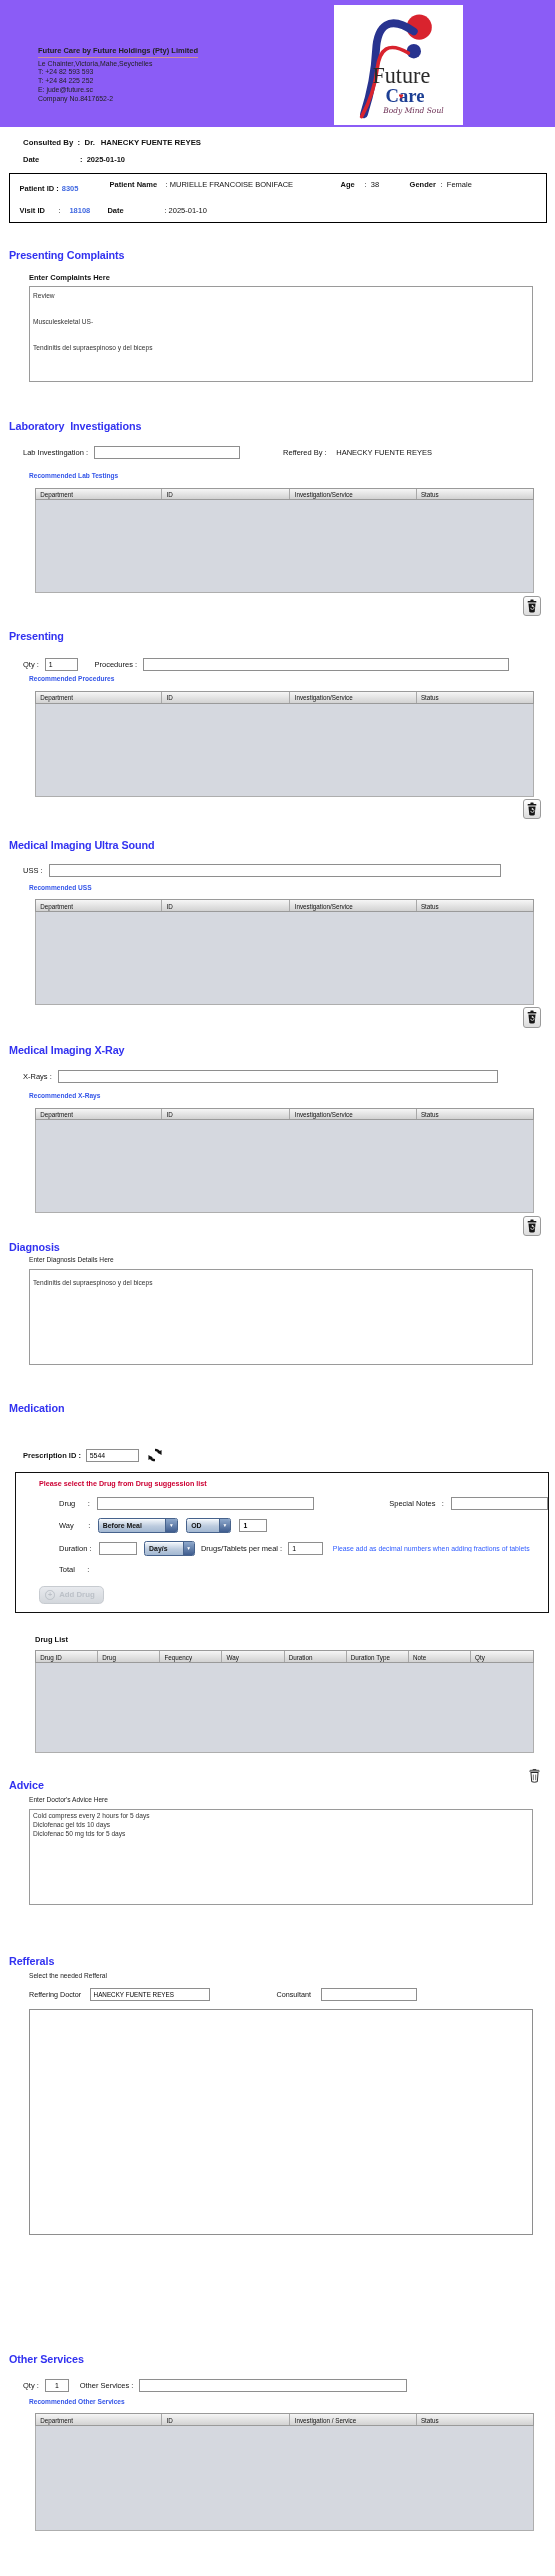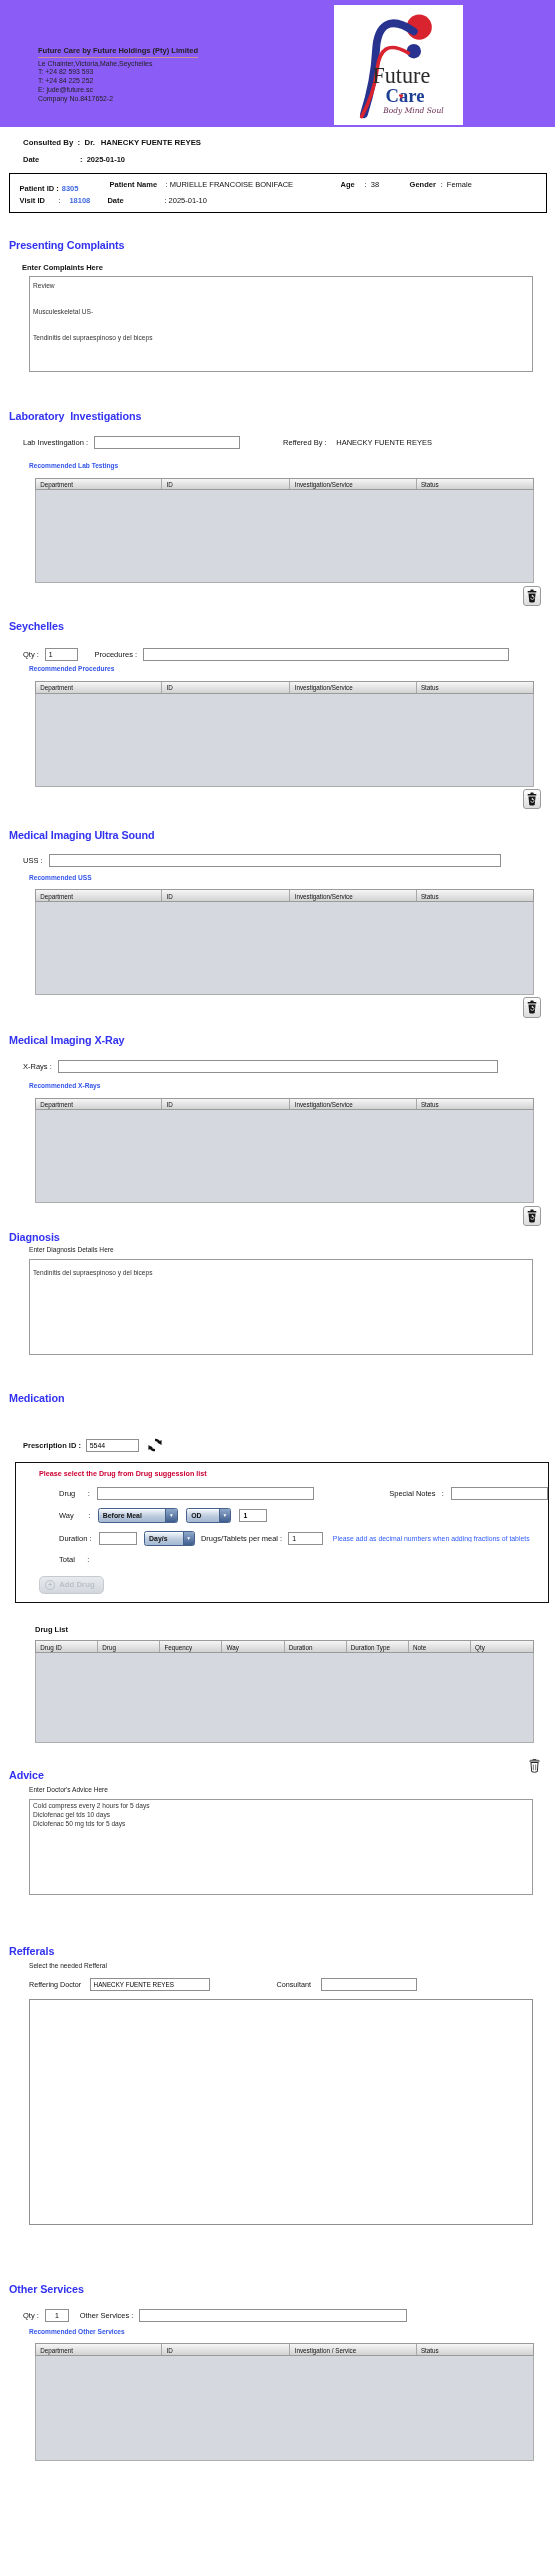--- a/index.html
+++ b/index.html
@@ -15,35 +15,35 @@
 
   
   .consult-row { margin:10.8px 0 0 23px; font-size:7.8px; font-weight:bold; height:10.8px; }
   .consult-row .val { margin-left:3.6px; }
   .date-row { margin:6px 0 0 23px; font-size:7.5px; font-weight:bold; height:10.8px; display:flex; }
   .date-row .lbl { width:57px; }
 
   
   .patient-box { margin:7.2px 0 0 9px; width:538px; border:1.2px solid #000; padding:6px 0 6px 9.6px; }
   .p-row { display:flex; font-size:7.5px; height:10.2px; align-items:center; }
-  .p-row + .p-row { margin-top:6px; }
+  .p-row + .p-row { margin-top:16px; }
   .blue-id { color:#4169e1; font-weight:bold; }
   .w-pid-l { font-weight:bold; }
   .pid-group { width:90px; display:flex;margin-top:8px; }
   .pname-l { width:56px; font-weight:bold; }
   .pname-v { width:175px; }
   .page-l { width:24px; font-weight:bold; }
   .page-v { width:45px; }
   .pgen-l { width:31px; font-weight:bold; }
   .visit-l { width:39px; font-weight:bold; }
   .visit-c { width:10.8px; }
 
   
   .section-title { color:#3232f0; font-size:10.8px; font-weight:bold; margin-left:9px; height:13px; letter-spacing:-0.1px; }
-  .sub-label { margin-left:22px; font-size:7.5px; font-weight:bold; height:9.6px; }
+  .sub-label { margin-left:29px; font-size:7.5px; font-weight:bold; height:9.6px; }
   .sub-label-sm { margin-left:29px; font-size:6.6px; height:9px; color:#222; }
   .rec-link { margin-left:29px; font-size:6.6px; font-weight:bold; color:#3355e8; height:8.4px; cursor:pointer; width:fit-content; }
   textarea.big { display:block; margin-left:29px; width:504px; height:96px; border:0.6px solid #9a9a9a; background:#fff; font-family:"Liberation Sans",sans-serif; font-size:6.6px; padding:1.8px 3px; line-height:9px; resize:none; color:#333; }
   input.txt { height:13px; border:0.6px solid #8e8e8e; background:#fff; font-family:"Liberation Sans",sans-serif; font-size:6.9px; padding:0 3px; }
 
   .field-row { display:flex; margin-left:23px; align-items:center; height:14.3px; font-size:7.5px; }
   .field-row .flbl { margin-right:6px; }
 
   
   .svc-table { margin-left:35px; width:499px; }
@@ -176,21 +176,21 @@
       <svg viewBox="0 0 22 26" width="12" height="14.3">
         <rect x="3" y="3.5" width="16" height="3" rx="1" fill="#161616"></rect>
         <rect x="8" y="1" width="6" height="2.5" rx="1" fill="#161616"></rect>
         <path d="M4.5 8 h13 l-1.6 15.5 q-4.9 2.2 -9.8 0 Z" fill="#161616"></path>
         <path d="M8.6 16.2 a3.1 3.1 0 1 0 2.9 -3.4" stroke="#fff" stroke-width="1.3" fill="none"></path>
         <polygon points="10.6,10.6 14,12.6 10.6,14.6" fill="#fff"></polygon>
       </svg>
     </button>
   </div>
 
-  <div class="section-title" style="margin-top:13px">Seychelles</div>
+  <div class="section-title" style="margin-top:13px">Presenting</div>
   <div class="field-row" style="margin-top:14.3px">
     <span class="flbl">Qty :</span>
     <input class="txt" style="width: 33px;" value="1">
     <span class="flbl" style="margin-left:16.7px">Procedures :</span>
     <input class="txt" style="width: 366px;">
   </div>
   <div class="rec-link" style="margin-top:3.6px">Recommended Procedures</div>
   <div class="svc-table" style="margin-top:7.2px">
     <div class="svc-head">
       <div class="cell c1">Department</div>
@@ -358,21 +358,21 @@
   <div class="section-title" style="margin-top:50px">Refferals</div>
   <div class="sub-label-sm" style="margin-top:4.8px">Select the needed Refferal</div>
   <div class="ref-row" style="margin-top:6px">
     <span>Reffering Doctor</span>
     <input class="txt" style="width: 120px; margin-left: 8.4px; font-size: 6.3px;" value="HANECKY FUENTE REYES">
     <span style="margin-left:67px">Consultant</span>
     <input class="txt" style="width: 96px; margin-left: 9.6px;">
   </div>
   <div class="ref-box"></div>
 
-  <div class="section-title" style="margin-top:58px">Other Services</div>
+  <div class="section-title" style="margin-top:118px">Other Services</div>
   <div class="field-row" style="margin-top:13px">
     <span class="flbl">Qty :</span>
     <input class="txt" style="width: 24px; text-align: center;" value="1">
     <span class="flbl" style="margin-left:10.8px">Other Services :</span>
     <input class="txt" style="width: 268px;">
   </div>
   <div class="rec-link" style="margin-top:4.8px">Recommended Other Services</div>
   <div class="svc-table" style="margin-top:7.2px">
     <div class="svc-head">
       <div class="cell c1">Department</div>

